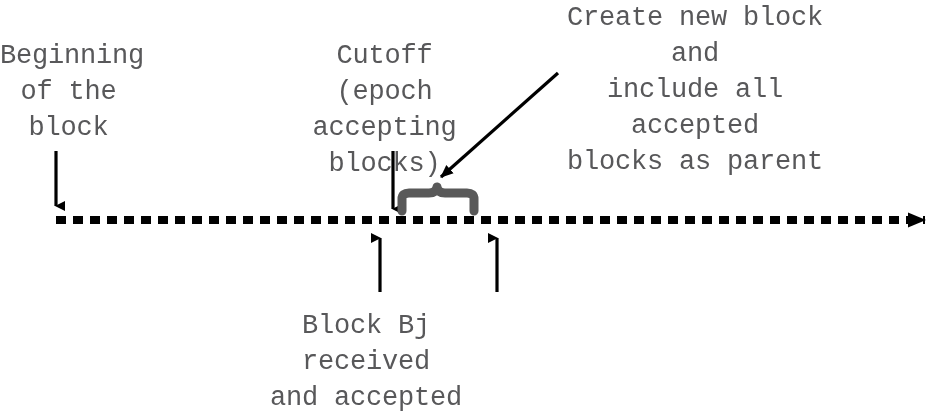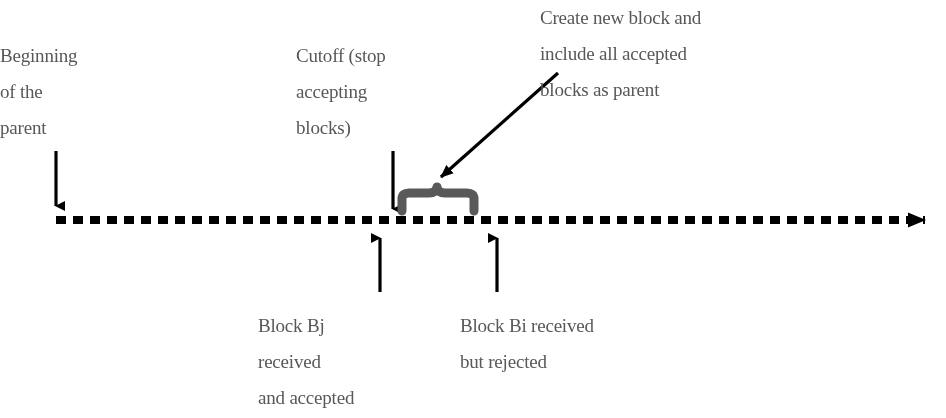--- a/index.html
+++ b/index.html
@@ -18,23 +18,24 @@
   #diagram-svg {
     position: absolute;
     left: 0;
     top: 0;
     width: 946px;
     height: 418px;
   }
   .label {
     position: absolute;
     color: #58585a;
-    font-family: Liberation Serif, serif;
-    font-size: 19px;
+    font-family: Liberation Mono, monospace;
+    font-size: 27px;
     line-height: 36px;
+    text-align: center;
     white-space: pre-line;
     letter-spacing: -0.2px;
   }
   #label-epoch      { left: 0px;   top: 38px;  width: 137px; }
   #label-cutoff     { left: 296px; top: 38px;  width: 177px; }
   #label-newblock   { left: 540px; top: 0px;   width: 310px; }
   #label-block-bj   { left: 258px; top: 308px; width: 216px; }
   #label-block-bi   { left: 460px; top: 308px; width: 240px; }
 </style>
 </head>
@@ -76,30 +77,28 @@
              Q 438 193 445 193
              L 467 193
              Q 474 193 474 199
              L 474 211" fill="none" stroke="#595959" stroke-width="9" stroke-linecap="round" stroke-linejoin="round"></path>
 
     <line x1="558" y1="73" x2="441" y2="177" stroke="#000000" stroke-width="3.2" marker-end="url(#arrow-diag)"></line>
   </svg>
 
   <div class="label" id="label-epoch">Beginning
 of the
-parent</div>
+block</div>
 
-  <div class="label" id="label-cutoff">Cutoff (stop
+  <div class="label" id="label-cutoff">Cutoff (epoch
 accepting
 blocks)</div>
 
   <div class="label" id="label-newblock">Create new block and
 include all accepted
 blocks as parent</div>
 
   <div class="label" id="label-block-bj">Block Bj
 received
 and accepted</div>
 
-  <div class="label" id="label-block-bi">Block Bi received
-but rejected</div>
 
 </div>
 
 </body></html>

